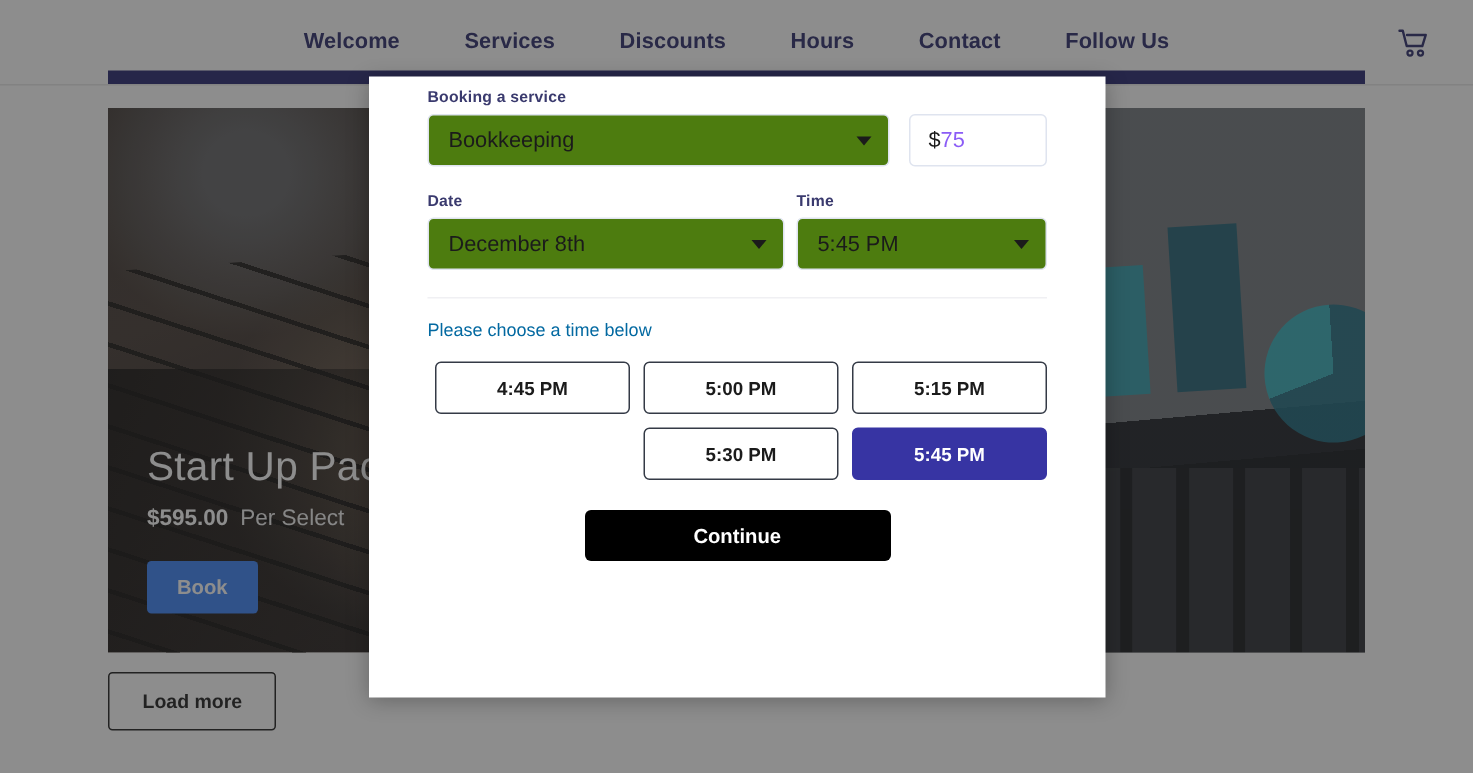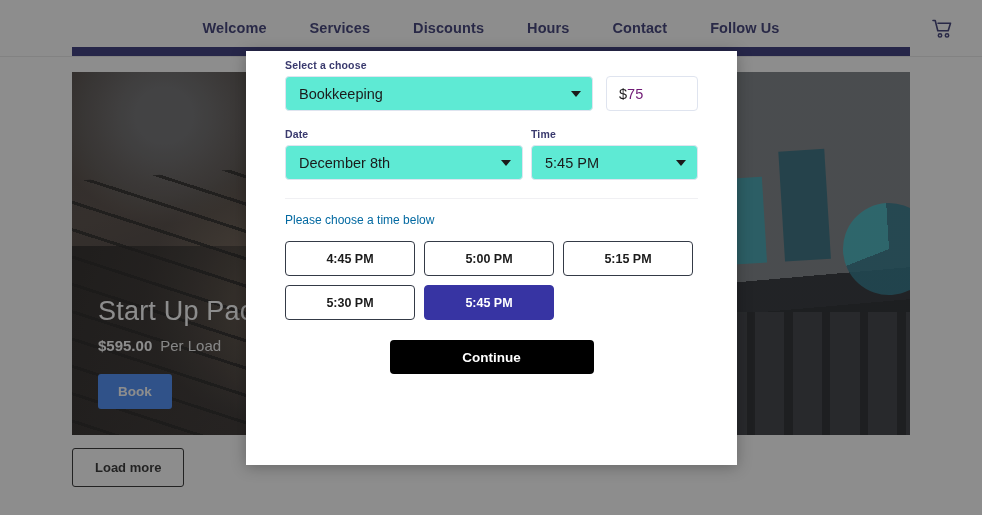--- a/index.html
+++ b/index.html
@@ -289,21 +289,21 @@
     display: flex;
     gap: 8px;
     margin-bottom: 18px;
   }
 
   .control {
     position: relative;
     height: 35px;
     border: 1px solid #dfe4ef;
     border-radius: 4px;
-    background: #5eead4;
+    background: #4d7c0f;
     display: flex;
     align-items: center;
     padding: 0 30px 0 13px;
     font-size: 14.5px;
     color: #1b1b1b;
     cursor: pointer;
     white-space: nowrap;
     overflow: hidden;
   }
   .caret {
@@ -323,21 +323,21 @@
     height: 35px;
     border: 1px solid #dfe4ef;
     border-radius: 4px;
     display: flex;
     align-items: center;
     padding: 0 12px;
     font-size: 14.5px;
     cursor: text;
   }
   .price-sym { color: #1b1b1b; }
-  .price-val { color: #701a75; }
+  .price-val { color: #8b5cf6; }
 
   .col-date { width: 238px; }
   .col-time { width: 167px; }
   .col-date .control, .col-time .control { width: 100%; }
 
   .divider {
     height: 1px;
     background: #f0f0f3;
     margin: 0 0 14px 0;
   }
@@ -346,20 +346,21 @@
     font-size: 12px;
     color: #0369a1;
     margin-bottom: 14px;
   }
 
   .slots {
     display: flex;
     flex-wrap: wrap;
     gap: 9px;
     margin-bottom: 20px;
+    justify-content: flex-end;
   }
   .slot {
     width: 130px;
     height: 35px;
     border: 1.5px solid #343a46;
     border-radius: 4px;
     background: #ffffff;
     display: flex;
     align-items: center;
     justify-content: center;
@@ -419,21 +420,21 @@
     <div class="accent-bar"></div>
 
     <div class="cards">
 
       <div class="card">
         <div class="photo-left"></div>
         <div class="card-body">
           <div class="card-title">Start Up Package</div>
           <div class="card-price-row">
             <span class="card-price">$595.00</span>
-            <span class="card-period">Per Load</span>
+            <span class="card-period">Per Select</span>
           </div>
           <button class="book-btn">Book</button>
         </div>
       </div>
 
       <div class="card">
         <div class="photo-right">
           <div class="chart-mock">
             <i style="height:45%"></i>
               <i style="height:86%"></i>
@@ -458,21 +459,21 @@
   </div>
 
   <div class="overlay"></div>
 
   <div class="modal">
 
 
     <div class="modal-body">
 
       <div>
-        <div class="field-label">Select a choose</div>
+        <div class="field-label">Booking a service</div>
         <div class="row-service">
           <div class="control sel-service">
             <span>Bookkeeping</span>
             <span class="caret"></span>
           </div>
           <div class="price-box">
             <span class="price-sym">$</span>
             <span class="price-val">75</span>
           </div>
         </div>

